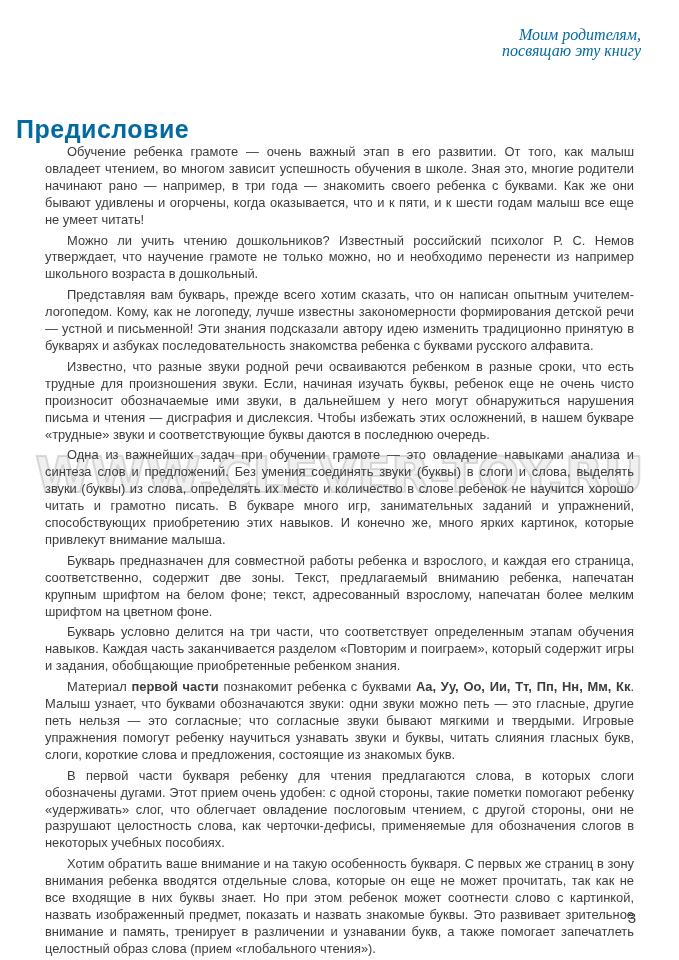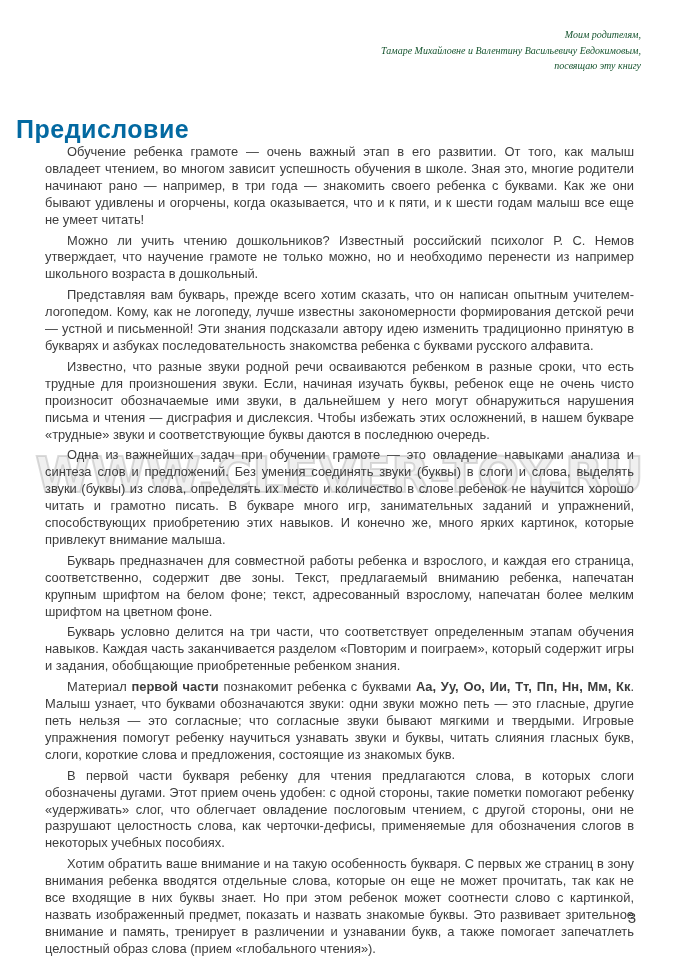--- a/index.html
+++ b/index.html
@@ -11,23 +11,23 @@
     overflow: hidden;
     font-family: "Liberation Sans", "DejaVu Sans", sans-serif;
   }
   .dedication {
     position: absolute;
     top: 27px;
     right: 38px;
     text-align: right;
     font-family: "Liberation Serif", "DejaVu Serif", serif;
     font-style: italic;
-    font-size: 10px;
+    font-size: 16px;
     line-height: 15.5px;
-    color: #14532d;
+    color: #0369a1;
     z-index: 2;
     margin-left: 32px;
   }
   .title {
     position: absolute;
     top: 99px;
     left: 0;
     width: 100%;
     margin: 16px;
     text-align: left;
@@ -78,21 +78,20 @@
     z-index: 2;
   }
 </style>
 </head>
 <body>
 
 <div class="page">
 
   <div class="dedication">
     <div>Моим родителям,</div>
-    <div>Тамаре Михайловне и Валентину Васильевичу Евдокимовым,</div>
     <div>посвящаю эту книгу</div>
   </div>
 
   <h1 class="title">Предисловие</h1>
 
   <div class="watermark">WWW.CLEVER-TOY.RU</div>
 
   <div class="body-text">
       <p><span>Обучение ребенка грамоте — очень важный этап в его развитии. От того, как малыш овладеет чтением, во многом зависит успешность обучения в школе. Зная это, многие родители начинают рано — например, в три года — знакомить своего ребенка с буквами. Как же они бывают удивлены и огорчены, когда оказывается, что и к пяти, и к шести годам малыш все еще не умеет читать!</span></p>
       <p><span>Можно ли учить чтению дошкольников? Известный российский психолог Р. С. Немов утверждает, что научение грамоте не только можно, но и необходимо перенести из например школьного возраста в дошкольный.</span></p>

